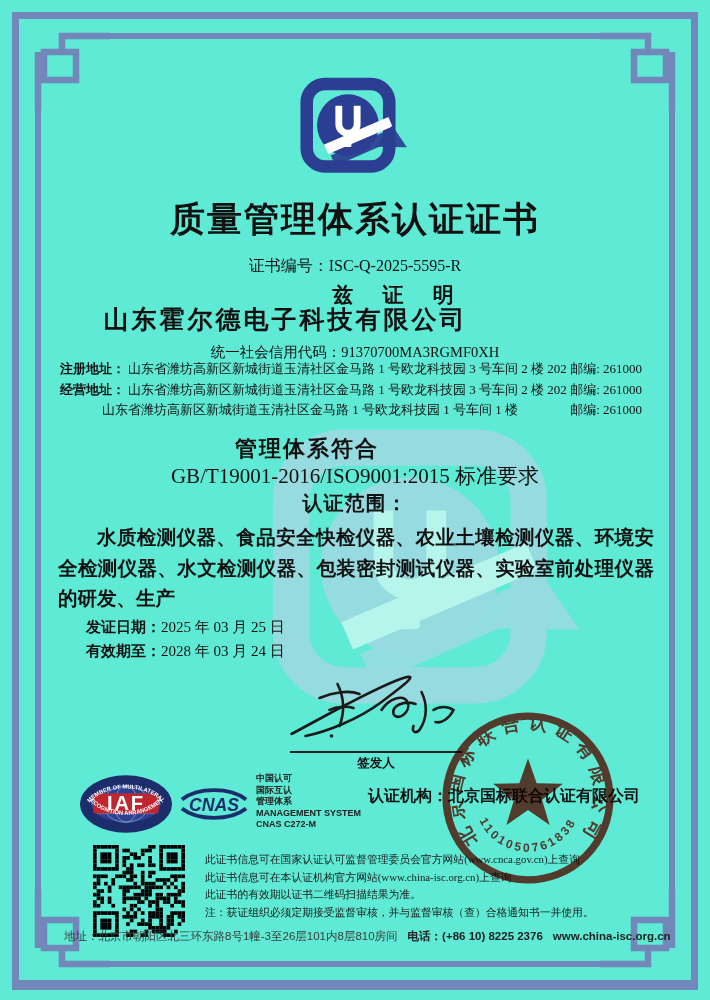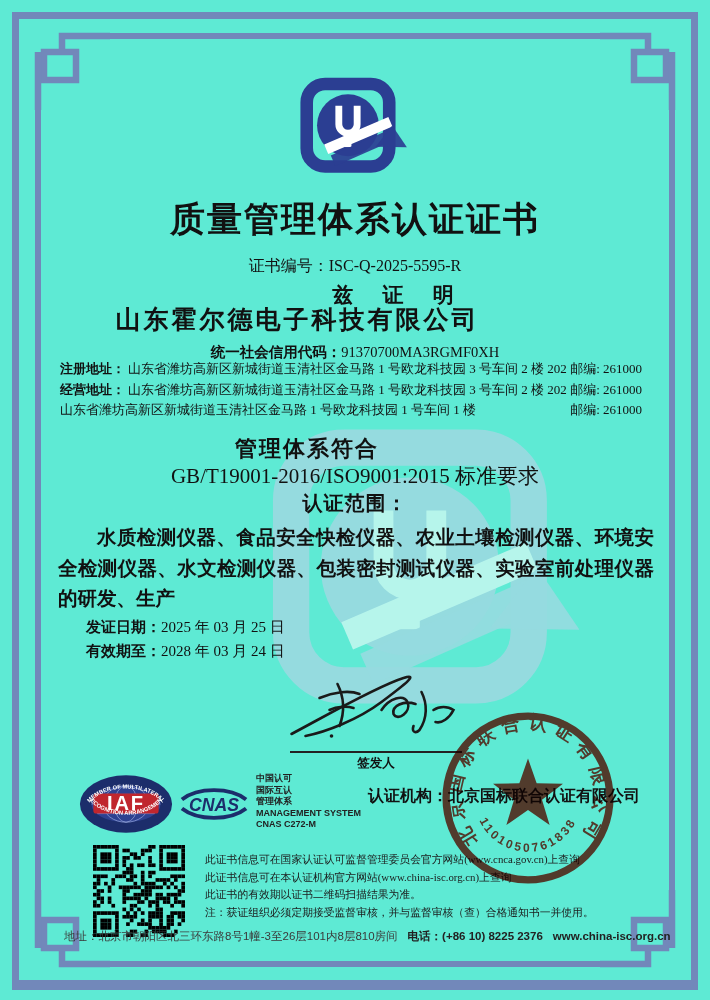--- a/index.html
+++ b/index.html
@@ -23,28 +23,28 @@
   .watermark{position:absolute;left:268px;top:424px;width:330px;height:318px;color:#c3cfe9;opacity:.55;z-index:0;}
   
   .content{position:absolute;inset:0;z-index:1;}
   .logo{position:absolute;left:297px;top:76px;width:118px;height:110px;color:#2b3e92;}
   .title{position:absolute;top:196px;left:0;width:710px;text-align:center;
          font-size:35px;font-weight:bold;letter-spacing:2px;}
   .certno{position:absolute;top:256px;left:0;width:710px;text-align:center;font-size:16px;}
   .hereby{position:absolute;top:281px;left:0;width:710px;text-align:center;
           font-size:21px;font-weight:bold;letter-spacing:12px;padding-left:44px;}
   .company{position:absolute;top:303px;left:0;width:571px;text-align:center;
-           font-size:25px;font-weight:bold;letter-spacing:3px;padding-left:12px;}
+           font-size:25px;font-weight:bold;letter-spacing:3px;}
   .creditcode{position:absolute;top:343px;left:0;width:710px;text-align:center;font-size:14.5px;}
-  .creditcode .lbl{font-weight:bold;}
+  .creditcode .lbl{font-weight:normal;}
   .addr-block{position:absolute;left:60px;right:60px;top:359px;font-size:13px;}
   .addr-row{position:relative;height:20.5px;line-height:20.5px;white-space:nowrap;}
   .addr-row .lbl{font-weight:bold;margin-right:3px;}
   .addr-row .zip{position:absolute;right:8px;top:0;}
-  .addr-row.centered{text-align:left;padding-right:90px;}
+  .addr-row.centered{text-align:center;padding-right:90px;}
   .conform{position:absolute;top:434px;left:0;width:614px;text-align:center;
            font-size:22px;font-weight:bold;letter-spacing:2px;}
   .standard{position:absolute;top:462px;left:0;width:710px;text-align:center;font-size:21px;}
   .scopelbl{position:absolute;top:490px;left:0;width:710px;text-align:center;
             font-size:20px;font-weight:bold;letter-spacing:1px;}
   .scope{position:absolute;top:523px;left:58px;width:596px;font-size:19.5px;font-weight:bold;
          line-height:30.5px;text-indent:2em;text-align:justify;}
   .dates{position:absolute;left:86px;top:615px;font-size:15px;line-height:24px;}
   .dates .lbl{font-weight:bold;}
   .signature{position:absolute;left:283px;top:670px;width:180px;height:80px;}

